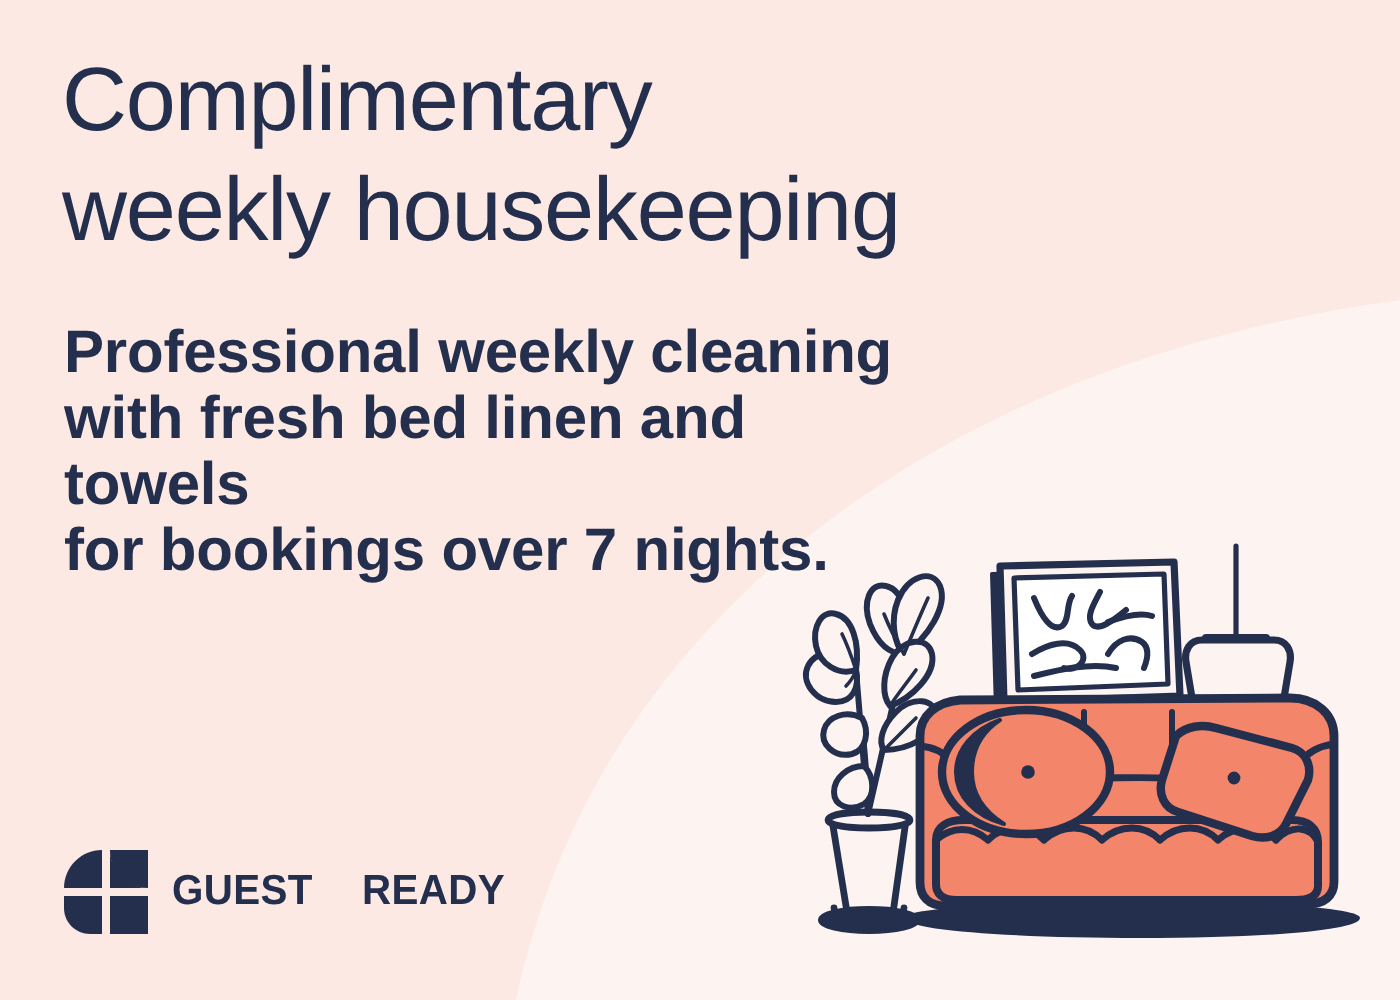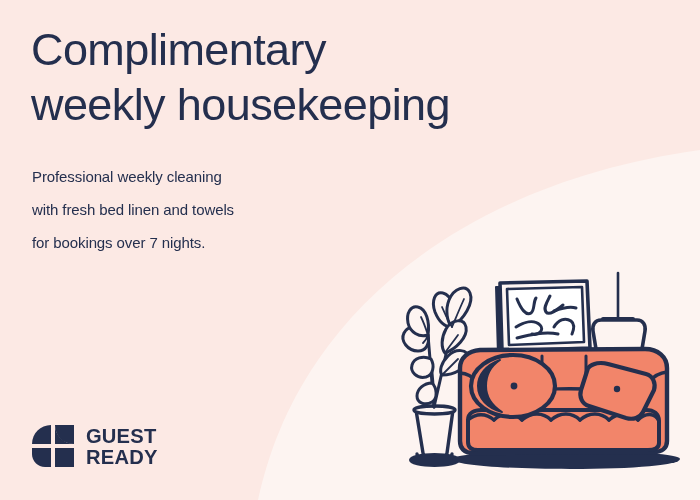--- a/index.html
+++ b/index.html
@@ -45,46 +45,46 @@
     white-space: pre-line;
   }
 
   
   .subcopy {
     position: absolute;
     left: 32px;
     top: 160px;
     width: 420px;
     color: #242f4e;
-    font-size: 15px;
+    font-size: 30px;
     line-height: 33px;
     letter-spacing: -0.1px;
-    font-weight: 400;
+    font-weight: 700;
     white-space: pre-line;
   }
 
   
   .logo {
     position: absolute;
     left: 31px;
     top: 424px;
     display: flex;
     align-items: center;
     gap: 11px;
   }
   .logo-mark {
     width: 44px;
     height: 44px;
     flex: 0 0 auto;
     display: block;
   }
   .logo-words {
     display: flex;
-    flex-direction: column;
     color: #242f4e;
+    gap: 22px;
   }
   .logo-word {
     font-size: 21px;
     line-height: 21.5px;
     font-weight: 700;
     letter-spacing: 0.2px;
     font-family: "Liberation Sans Narrow", "Liberation Sans", sans-serif;
     transform: scaleX(0.96);
     transform-origin: left center;
   }

